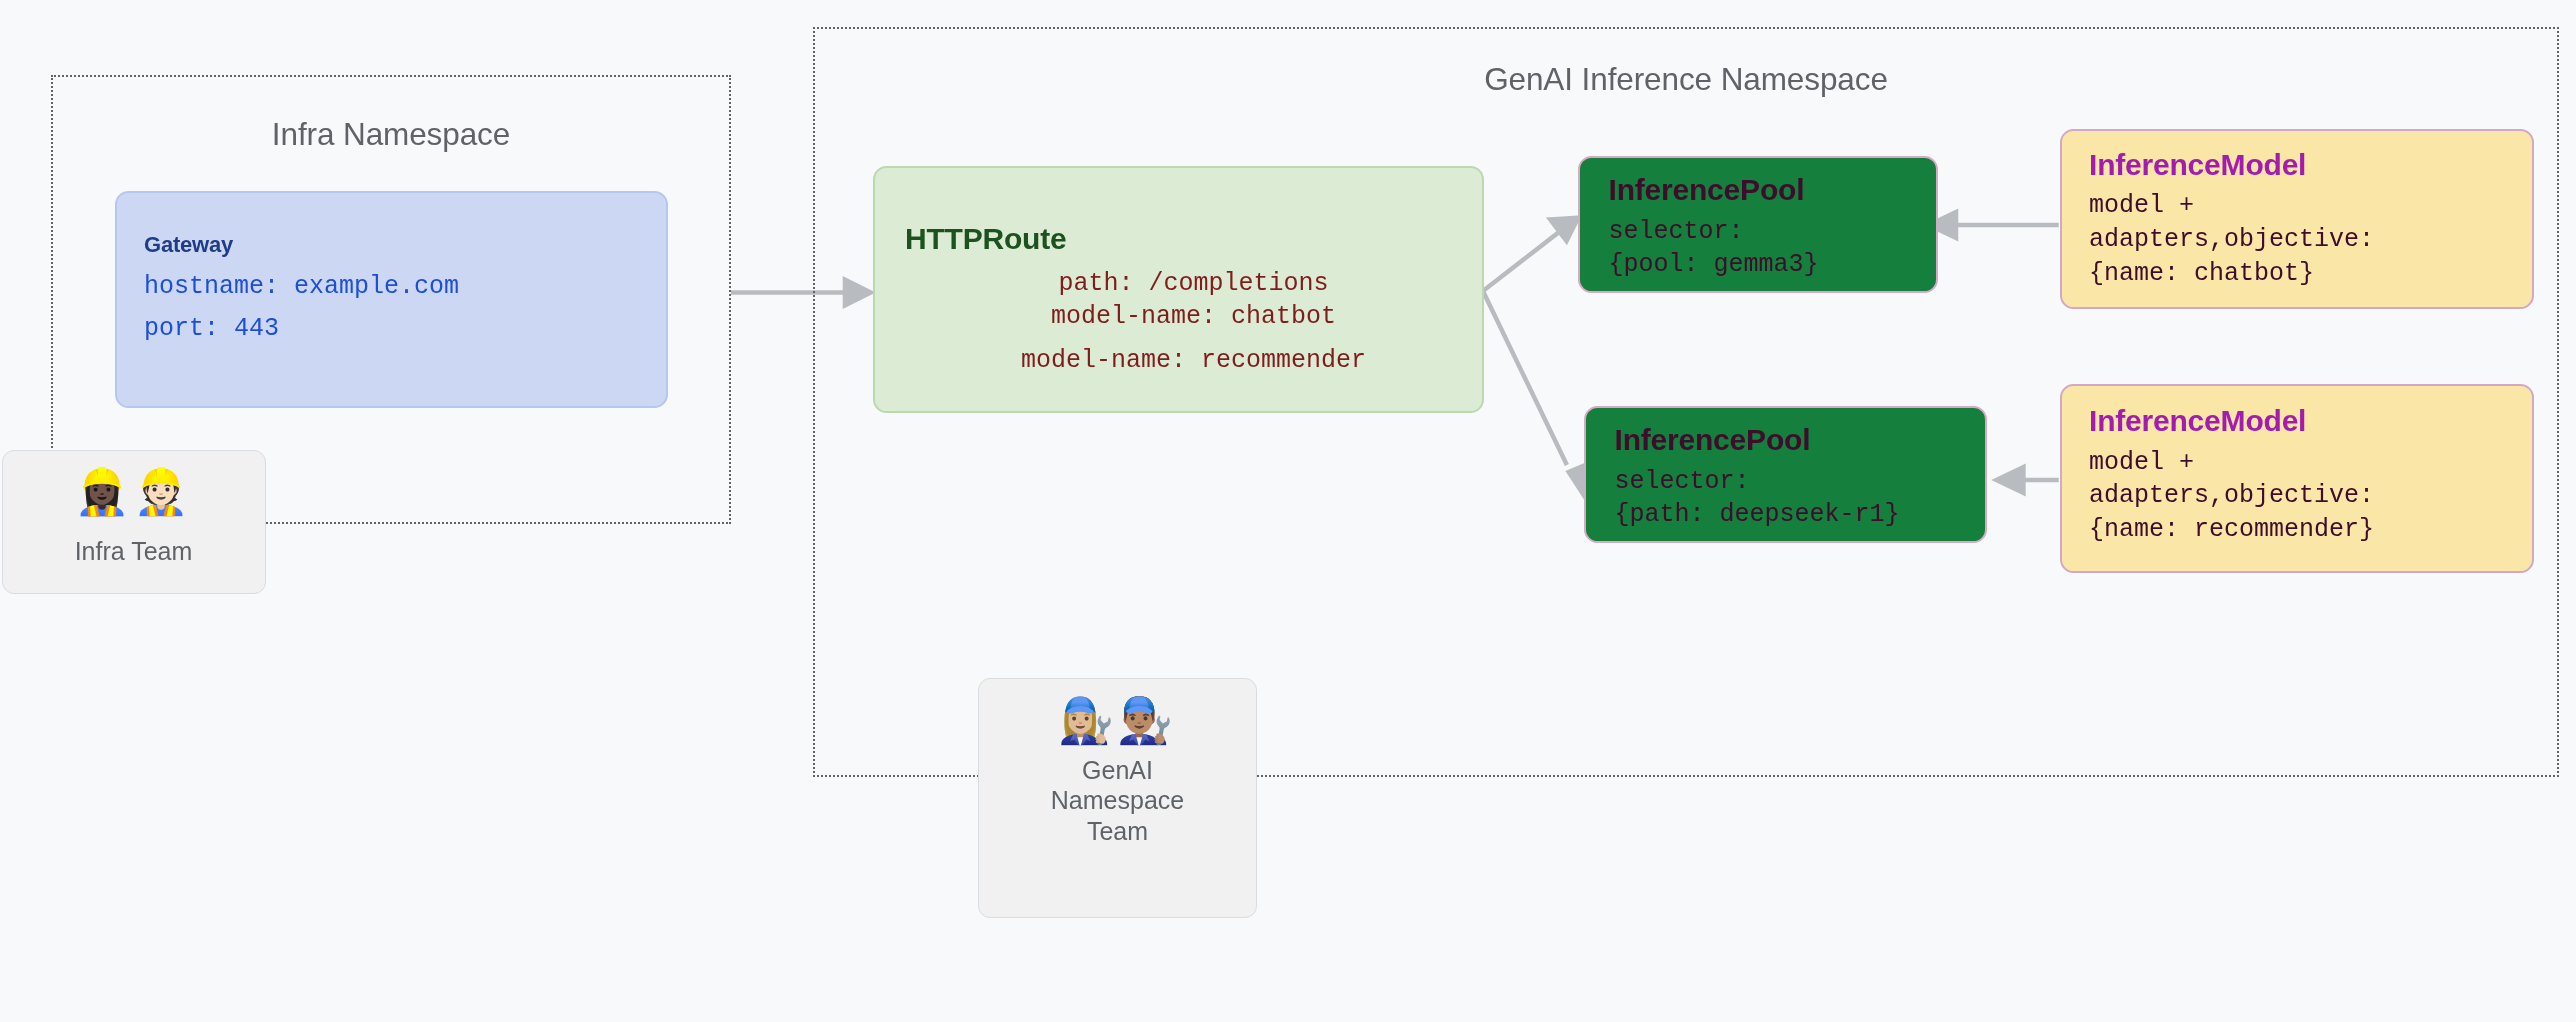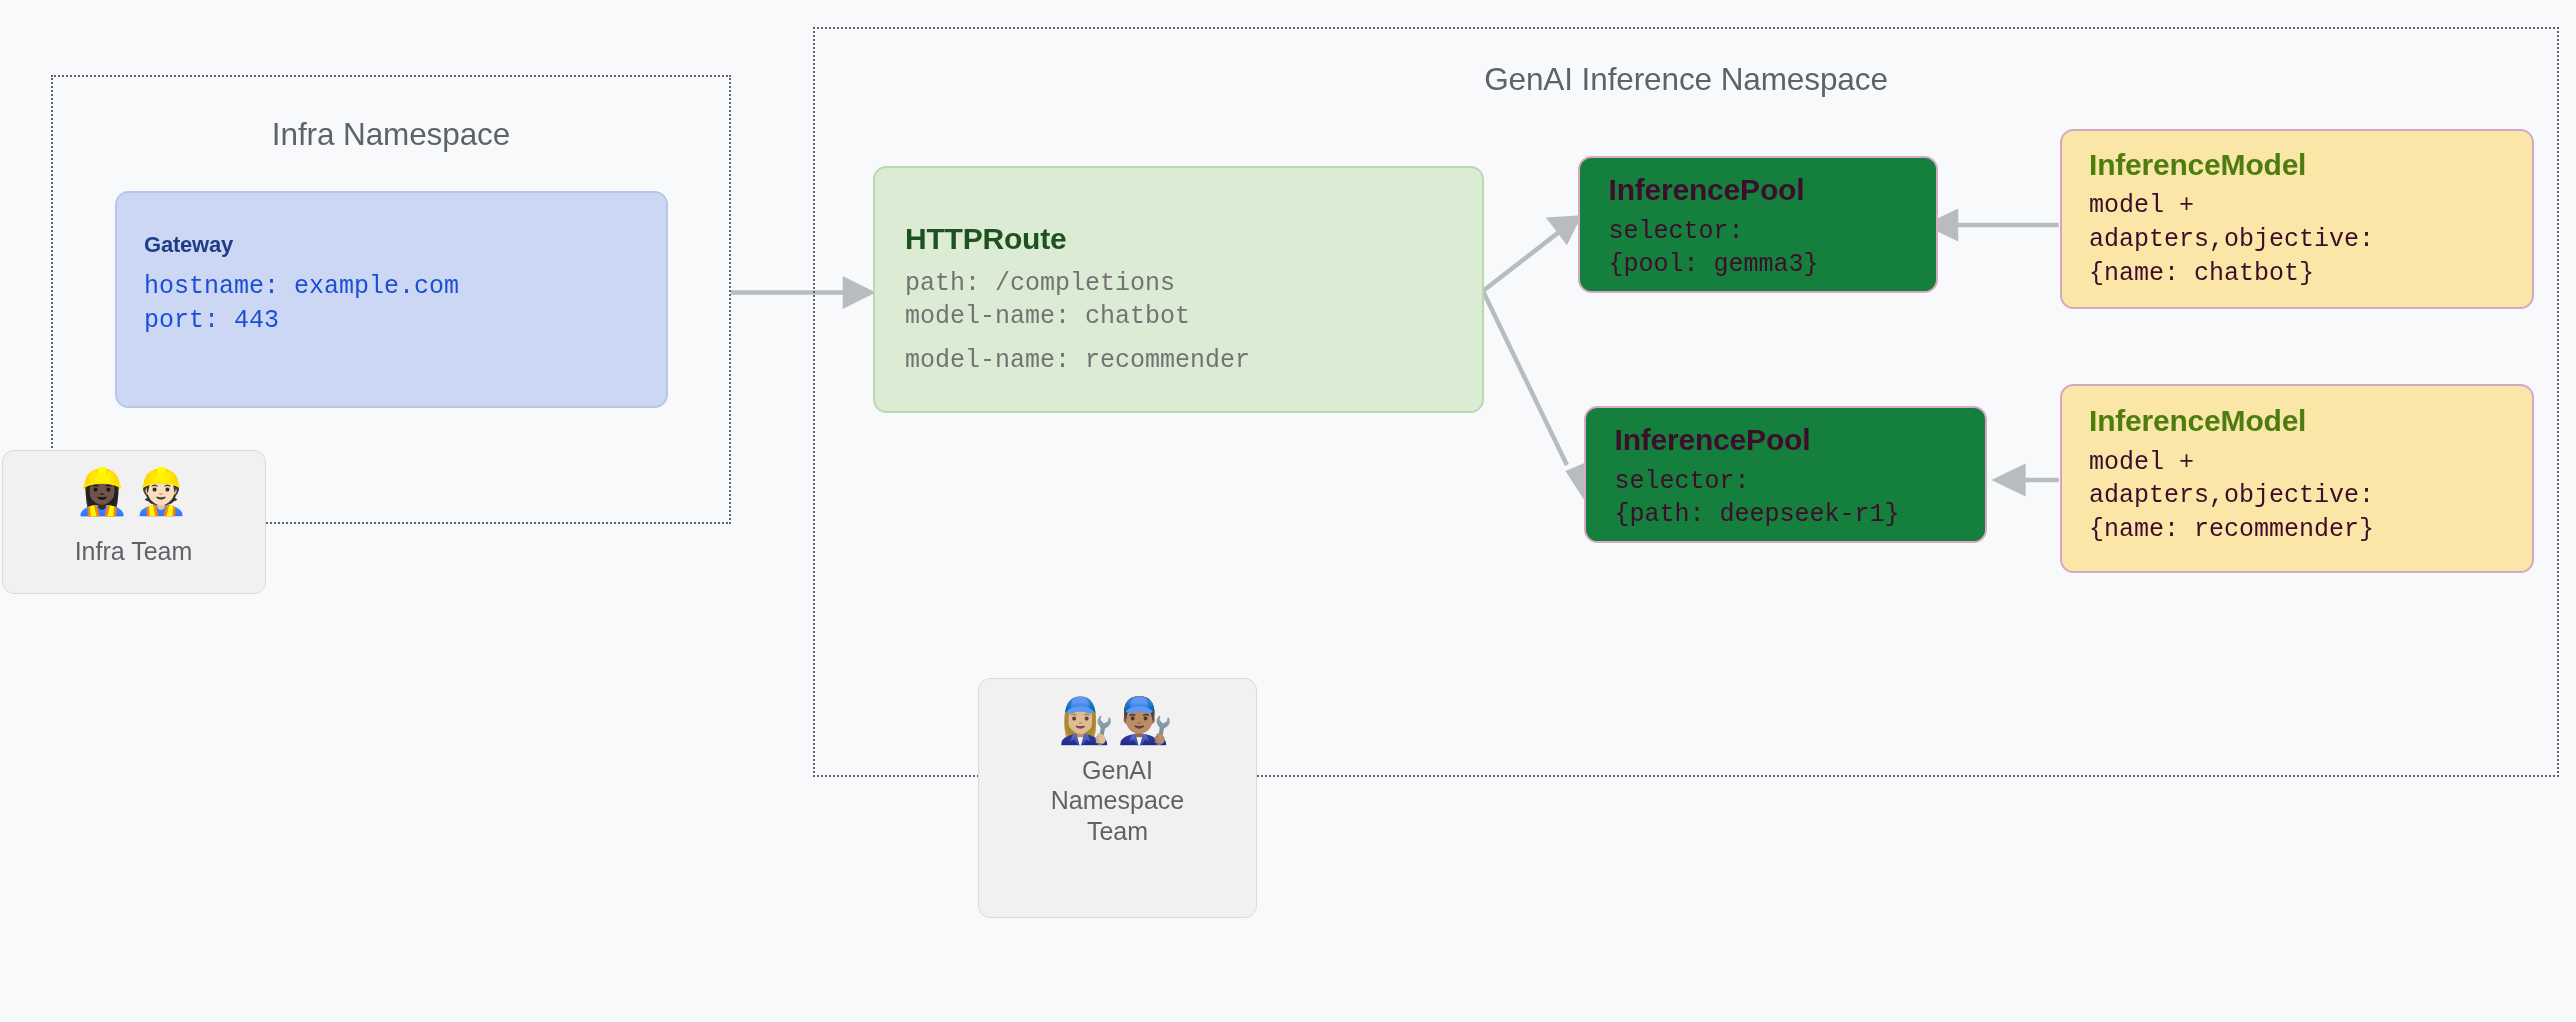--- a/index.html
+++ b/index.html
@@ -63,36 +63,36 @@
   }
   .gateway .res-title { color: #1f3c88; font-size: 22px; }
   .gateway .res-body  { color: #1d4ed8; font-size: 25px; }
 
   
   .httproute {
     background: #dcebd4;
     border-color: #bcd9ab;
   }
   .httproute .res-title { color: #1d5220; font-size: 30px; }
-  .httproute .res-body  { color: #737373; font-size: 25px; }
+  .httproute .res-body  { color: #7f1d1d; font-size: 25px; text-align: center; }
 
   
   .pool {
     background: #15803d;
     border-color: #d9a8c5;
   }
   .pool .res-title { color: #3d0d2b; font-size: 30px; }
   .pool .res-body  { color: #3d0d2b; font-size: 25px; }
 
   
   .model {
     background: #fae6a6;
     border-color: #d2a8c6;
   }
-  .model .res-title { color: #4d7c0f; font-size: 30px; }
+  .model .res-title { color: #a21caf; font-size: 30px; }
   .model .res-body  { color: #3d0d2b; font-size: 25px; }
 
   
   .teambox {
     position: absolute;
     box-sizing: border-box;
     background: #f1f1f1;
     border: 1.5px solid #dadce0;
     border-radius: 12px;
     display: flex;
@@ -159,21 +159,21 @@
     </g>
   </svg>
 
   <div class="namespace" style="left:51px; top:75px; width:680px; height:449px;">
     <div class="ns-title" style="top:39px;">Infra Namespace</div>
   </div>
 
   <div class="resbox gateway" style="left:115px; top:191px; width:553px; height:217px;">
     <div class="res-title" style="margin:39px 0 0 27px;">Gateway</div>
     <div class="res-body" style="margin:12px 0 0 27px;">hostname: example.com</div>
-    <div class="res-body" style="margin:0 0 0 27px;">port: 443</div>
+    <div class="res-body" style="margin:8px 0 0 27px;">port: 443</div>
   </div>
 
   <div class="teambox" style="left:1.5px; top:450px; width:264px; height:144px; padding-top:16.5px;">
     <div class="team-emoji">👷🏿‍♀️👷🏻</div>
     <div class="team-label" style="margin-top:21px;">Infra Team</div>
   </div>
 
   <div class="namespace" style="left:813px; top:27px; width:1746px; height:750px;">
     <div class="ns-title" style="top:32px;">GenAI Inference Namespace</div>
   </div>

